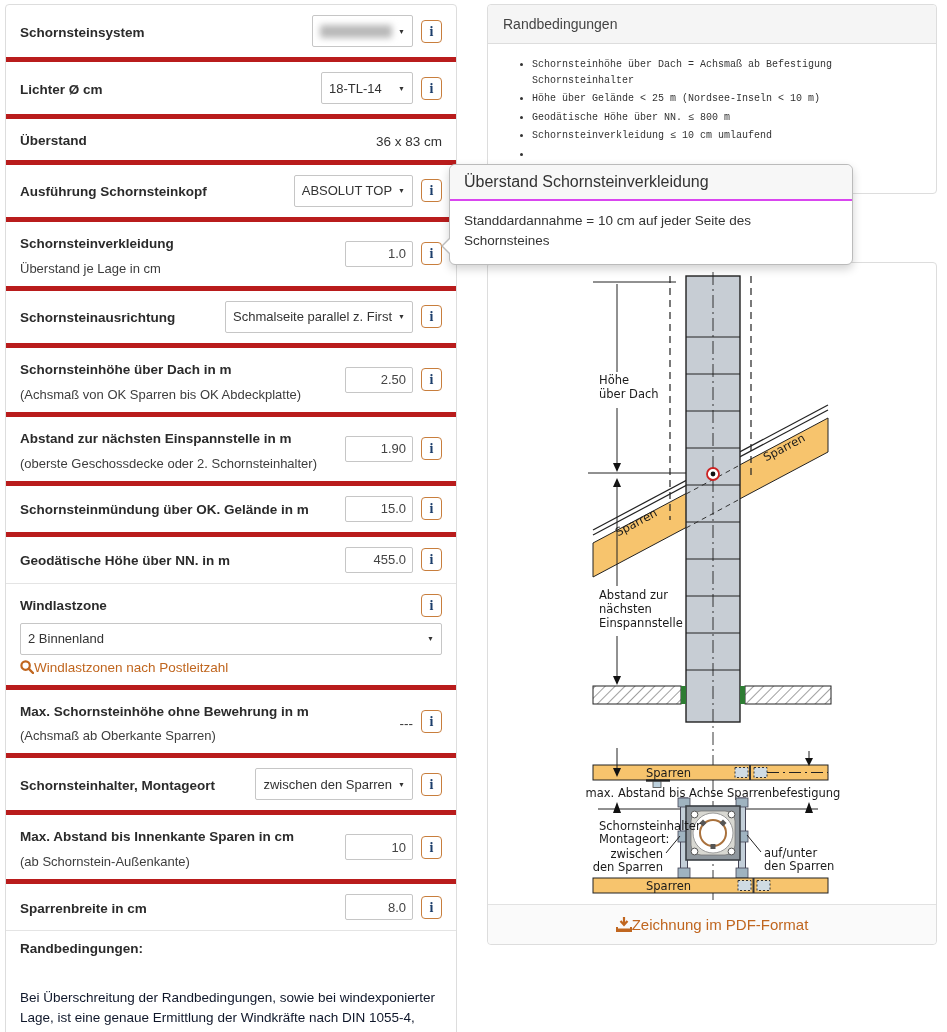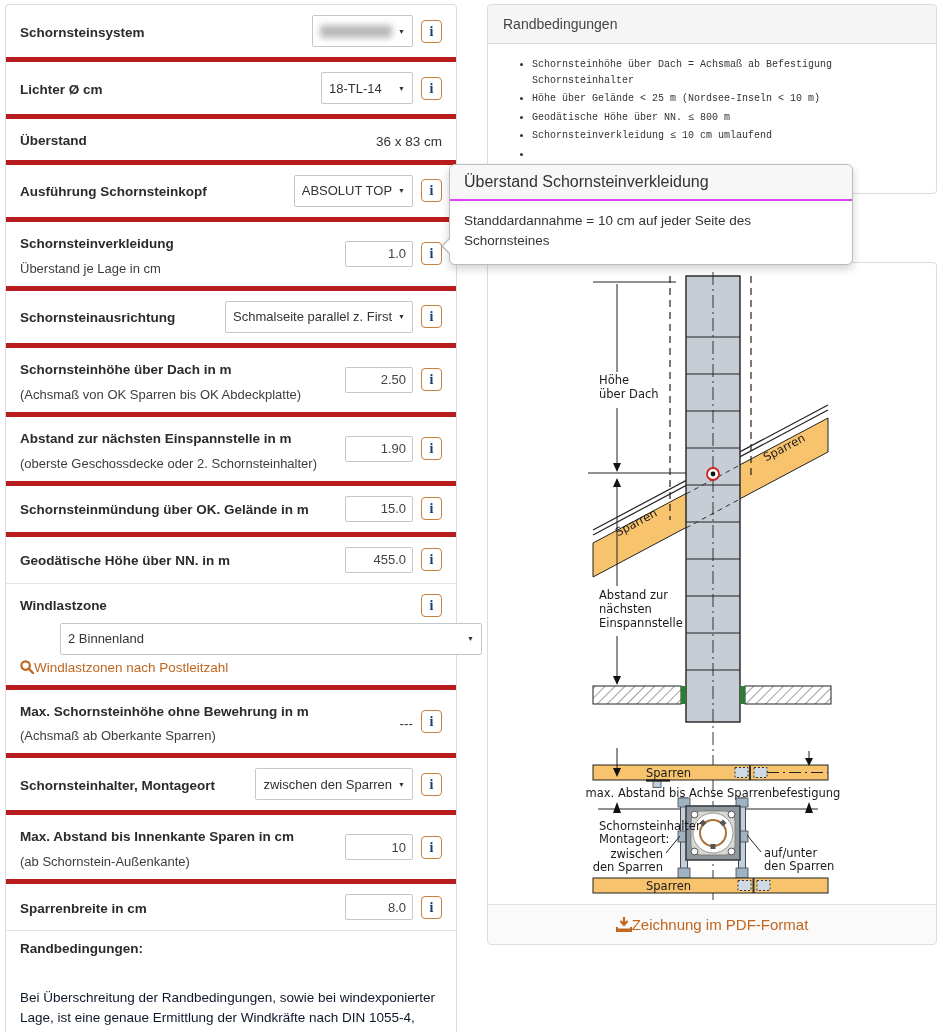--- a/index.html
+++ b/index.html
@@ -32,21 +32,21 @@
                font-size:13px; color:#444; text-align:right; padding:0 6px;
                font-family:"Liberation Sans","DejaVu Sans",sans-serif; }
 
   .info-btn { width:21px; height:23px; border:1px solid #c87e3d; border-radius:4px;
               background:#fff; color:#1c3e6b; font-family:"Liberation Serif","DejaVu Serif",serif;
               font-weight:bold; font-style:normal; font-size:14px; line-height:21px;
               text-align:center; flex:none; cursor:pointer; user-select:none; }
 
   .wind-row { padding:10px 14px; border-top:1px solid #e4e4e4; }
   .wind-top { display:flex; align-items:flex-start; justify-content:space-between; }
-  .sel-wide { margin-top:6px; width:100%;margin-left:40px; }
+  .sel-wide { margin-top:6px; width:100%; }
   .search-link { display:flex; align-items:center; gap:0; margin-top:5px;
                  color:#c0661f; font-size:13.5px; text-decoration:none; cursor:pointer; }
 
   .note-row { padding:10px 14px 12px; border-top:1px solid #e4e4e4; }
   .note-head { font-size:13.5px; font-weight:bold; color:#2b2b2b; margin-bottom:7px; }
   .note-text { font-size:13.5px; color:#0f172a; line-height:1.45;margin-top:32px; }
 
   .btn-bar { margin-top:5px; height:35px; border-radius:8px;
              background:linear-gradient(#ecd02a,#ddb705); border:1px solid #c9a704;
              display:flex; align-items:flex-start; padding:0 14px; gap:0; }

